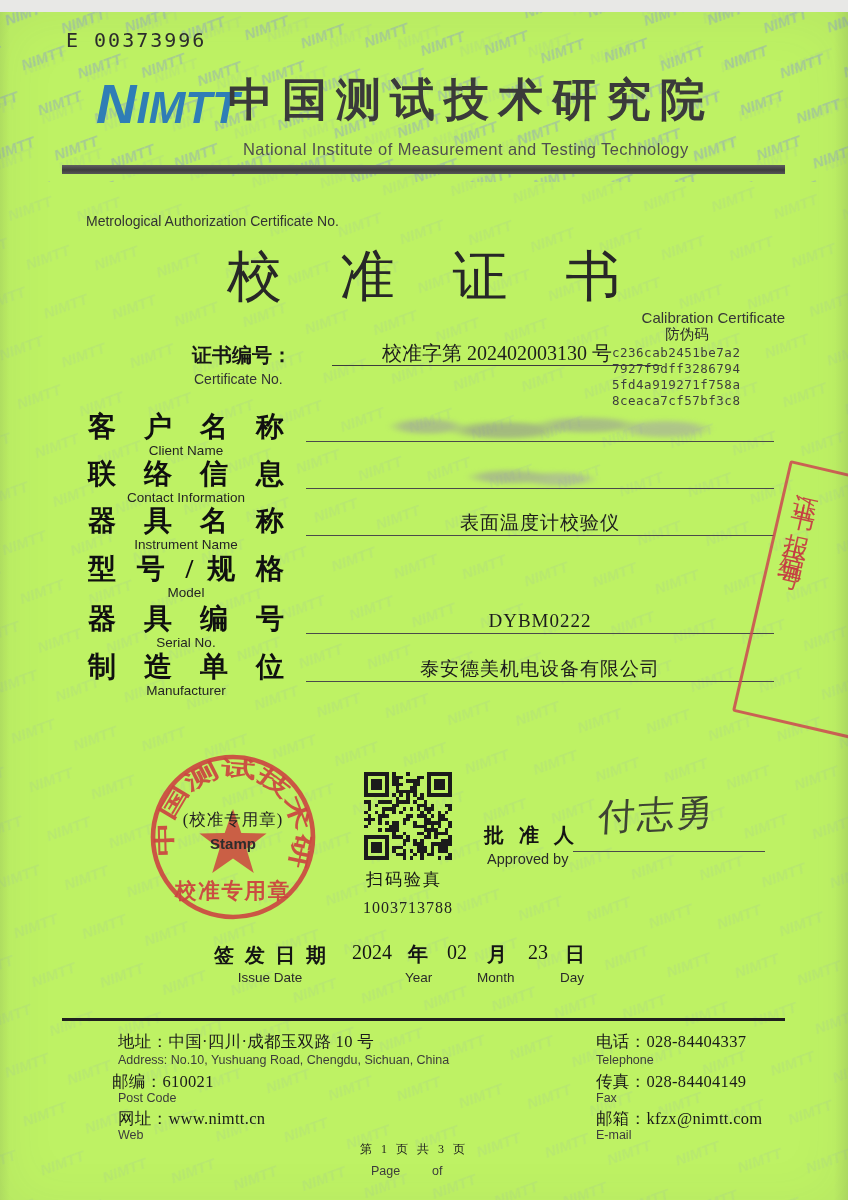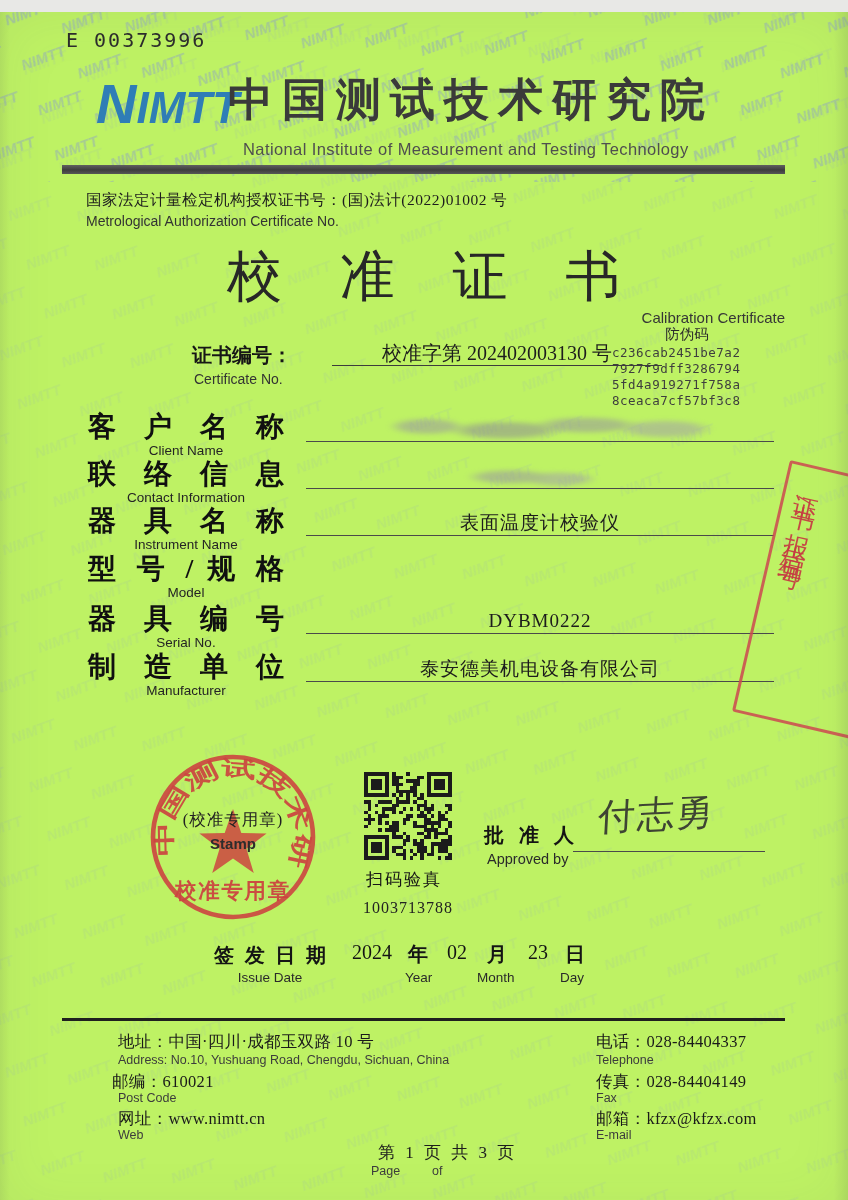--- a/index.html
+++ b/index.html
@@ -77,21 +77,21 @@
 
   .issue-zh { left:214px; top:930px; width:112px; font-size:20px; font-weight:600; color:#141414; text-align:justify; text-align-last:justify; }
   .issue-en { left:214px; top:958px; width:112px; text-align:center; font-family:"Liberation Sans",sans-serif; font-size:13.5px; color:#2a2a2a; }
   .date-part { top:929px; font-size:20px; color:#141414; }
   .date-unit { top:929px; font-size:20px; font-weight:600; color:#141414; }
   .date-sub { top:958px; font-family:"Liberation Sans",sans-serif; font-size:13.5px; color:#2a2a2a; }
 
   .foot-bar { left:62px; top:1006px; width:723px; height:3px; background:#1f1f1f; }
   .fc-zh { font-size:16.5px; color:#1a1a1a; letter-spacing:.3px; }
   .fc-en { font-family:"Liberation Sans",sans-serif; font-size:12.5px; color:#3c3c3c; }
-  .page-zh { left:378px; top:1129px; font-size:17px; color:#1d1d1d; word-spacing:6px; }
+  .page-zh { left:360px; top:1129px; font-size:12px; color:#1d1d1d; word-spacing:6px; }
   .page-en1 { left:371px; top:1152px; font-family:"Liberation Sans",sans-serif; font-size:12.5px; color:#3c3c3c; }
   .page-en2 { left:432px; top:1152px; font-family:"Liberation Sans",sans-serif; font-size:12.5px; color:#3c3c3c; }
 </style>
 </head>
 <body>
 
 <div class="page">
 
   <svg class="wm-layer wm-body">
     <defs>
@@ -111,21 +111,20 @@
     </defs>
     <rect width="848" height="170" fill="url(#wmA)"></rect>
   </svg>
 
   <div class="abs serial">E 00373996</div>
   <div class="abs logo">NIMTT</div>
   <div class="abs title-zh">中国测试技术研究院</div>
   <div class="abs title-en">National Institute of Measurement and Testing Technology</div>
   <div class="abs hdr-bar"></div>
 
-  <div class="abs auth-zh">国家法定计量检定机构授权证书号：(国)法计(2022)01002 号</div>
   <div class="abs auth-en">Metrological Authorization Certificate No.</div>
 
   <div class="abs doc-title">校 准 证 书</div>
   <div class="abs doc-sub">Calibration Certificate</div>
 
   <div class="abs cert-label">证书编号：</div>
   <div class="abs cert-line">校准字第 202402003130 号</div>
   <div class="abs cert-en">Certificate No.</div>
 
   <div class="abs anti-label">防伪码</div>
@@ -527,21 +526,21 @@
   <div class="abs fc-en" style="left:118px; top:1041px">Address: No.10, Yushuang Road, Chengdu, Sichuan, China</div>
   <div class="abs fc-zh" style="left:112px; top:1059px">邮编：610021</div>
   <div class="abs fc-en" style="left:118px; top:1079px">Post Code</div>
   <div class="abs fc-zh" style="left:118px; top:1096px">网址：www.nimtt.cn</div>
   <div class="abs fc-en" style="left:118px; top:1116px">Web</div>
 
   <div class="abs fc-zh" style="left:596px; top:1019px">电话：028-84404337</div>
   <div class="abs fc-en" style="left:596px; top:1041px">Telephone</div>
   <div class="abs fc-zh" style="left:596px; top:1059px">传真：028-84404149</div>
   <div class="abs fc-en" style="left:596px; top:1079px">Fax</div>
-  <div class="abs fc-zh" style="left:596px; top:1096px">邮箱：kfzx@kfzx.com</div>
+  <div class="abs fc-zh" style="left:596px; top:1096px">邮箱：kfzx@nimtt.com</div>
   <div class="abs fc-en" style="left:596px; top:1116px">E-mail</div>
 
   <div class="abs page-zh">第 1 页 共 3 页</div>
   <div class="abs page-en1">Page</div>
   <div class="abs page-en2">of</div>
 
   <div class="edge-l"></div>
   <div class="edge-r"></div>
 </div>
 

